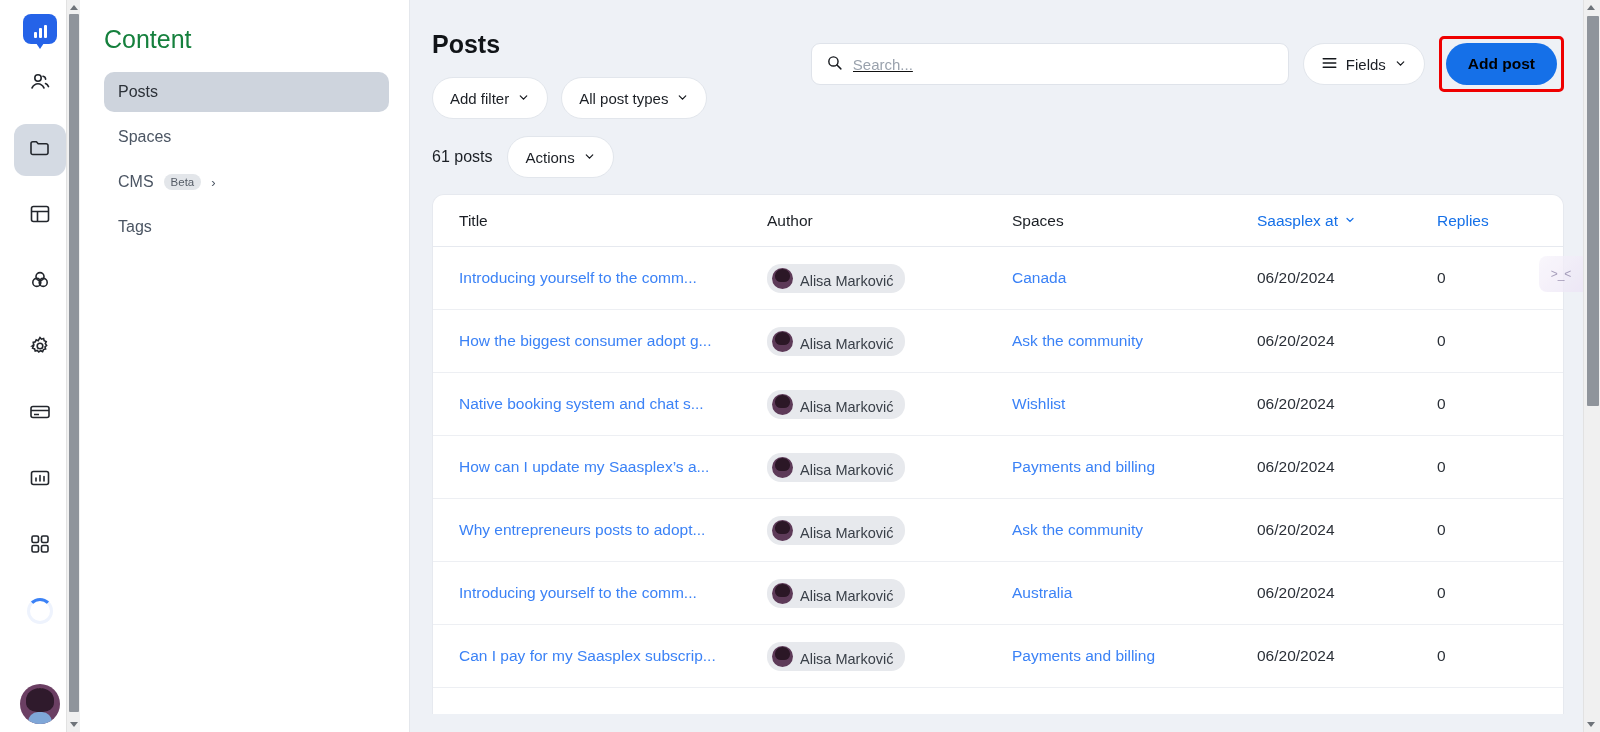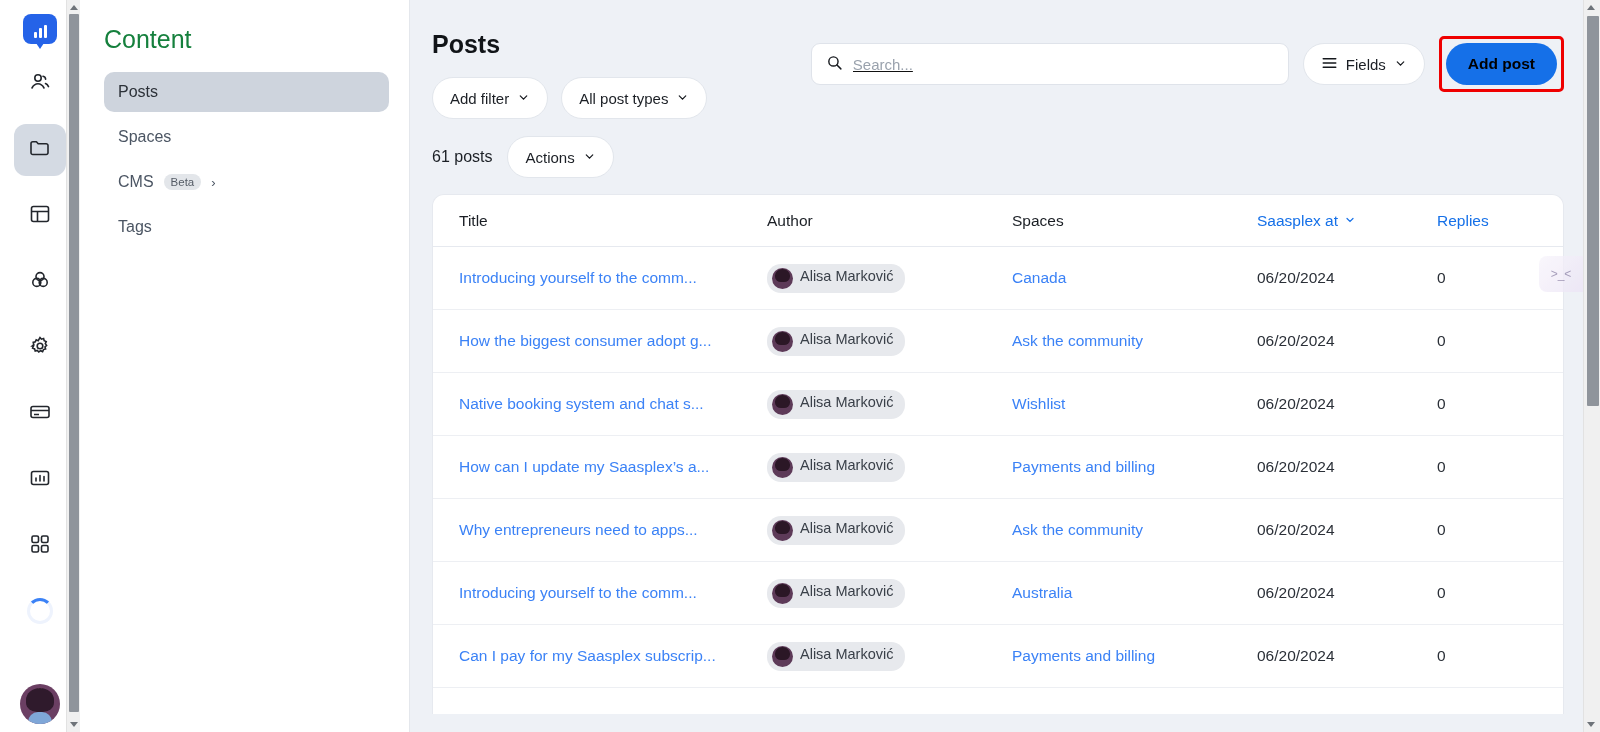--- a/index.html
+++ b/index.html
@@ -166,21 +166,21 @@
   .th { font-size: 15.5px; color: #1b1f25; }
   .th.link { color: #1570e8; cursor: pointer; display: flex; align-items: center; gap: 6px; }
   .link-cell {
     font-size: 15.5px; color: #3b82f6; cursor: pointer;
     white-space: nowrap; overflow: hidden; text-overflow: ellipsis;
     display: block; max-width: 280px;
   }
   .plain-cell { font-size: 15.5px; color: #2b3038; margin-top: 37px; }
 
   .author-chip {
-    display: inline-flex; align-items: flex-start; gap: 7px;
+    display: inline-flex; align-items: flex-end; gap: 7px;
     background: #e7e9ed; border-radius: 14px; padding: 4px 12px 4px 5px;
   }
   .chip-avatar {
     width: 21px; height: 21px; border-radius: 50%; flex: 0 0 21px;
     background: radial-gradient(circle at 50% 32%, #e0b098 0 26%, #5d3a58 27% 100%);
     position: relative; overflow: hidden;
   }
   .chip-avatar:before {
     content: ""; position: absolute; left: 3px; top: 1px;
     width: 15px; height: 13px; border-radius: 50% 50% 40% 40%;
@@ -465,21 +465,21 @@
               </span></div>
           <div class="c-space">
               <span class="link-cell">Payments and billing</span>
             </div>
           <div class="c-pub"><span class="plain-cell">06/20/2024</span></div>
           <div class="c-rep"><span class="plain-cell">0</span></div>
         </div>
 
         <div class="trow">
           <div class="c-title">
-              <span class="link-cell">Why entrepreneurs need to apps...</span>
+              <span class="link-cell">Why entrepreneurs posts to adopt...</span>
             </div>
           <div class="c-author"><span class="author-chip">
             <span class="chip-avatar"></span>
             <span class="chip-name">Alisa Marković</span>
               </span></div>
           <div class="c-space">
               <span class="link-cell">Ask the community</span>
             </div>
           <div class="c-pub"><span class="plain-cell">06/20/2024</span></div>
           <div class="c-rep"><span class="plain-cell">0</span></div>

